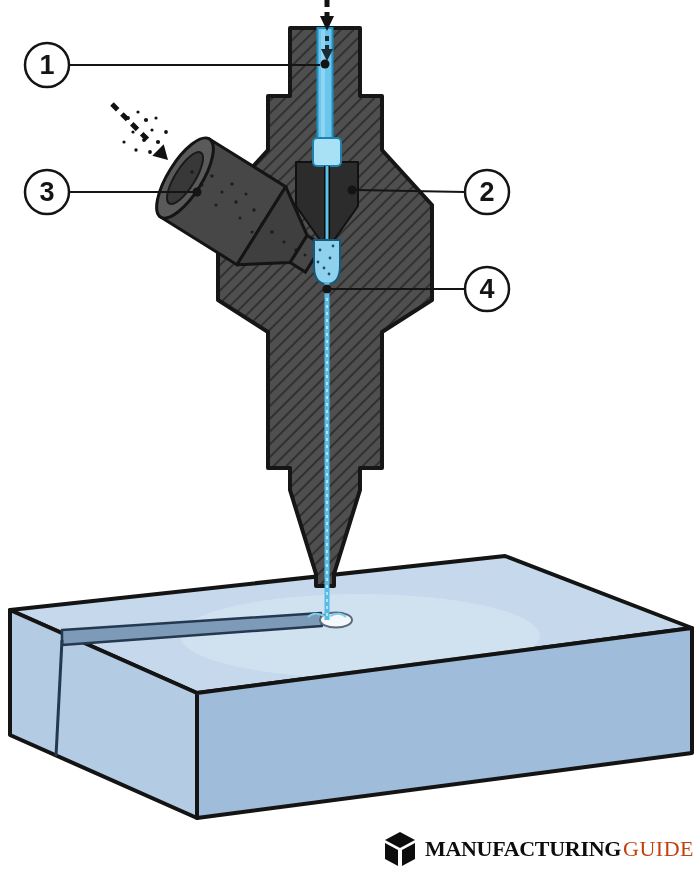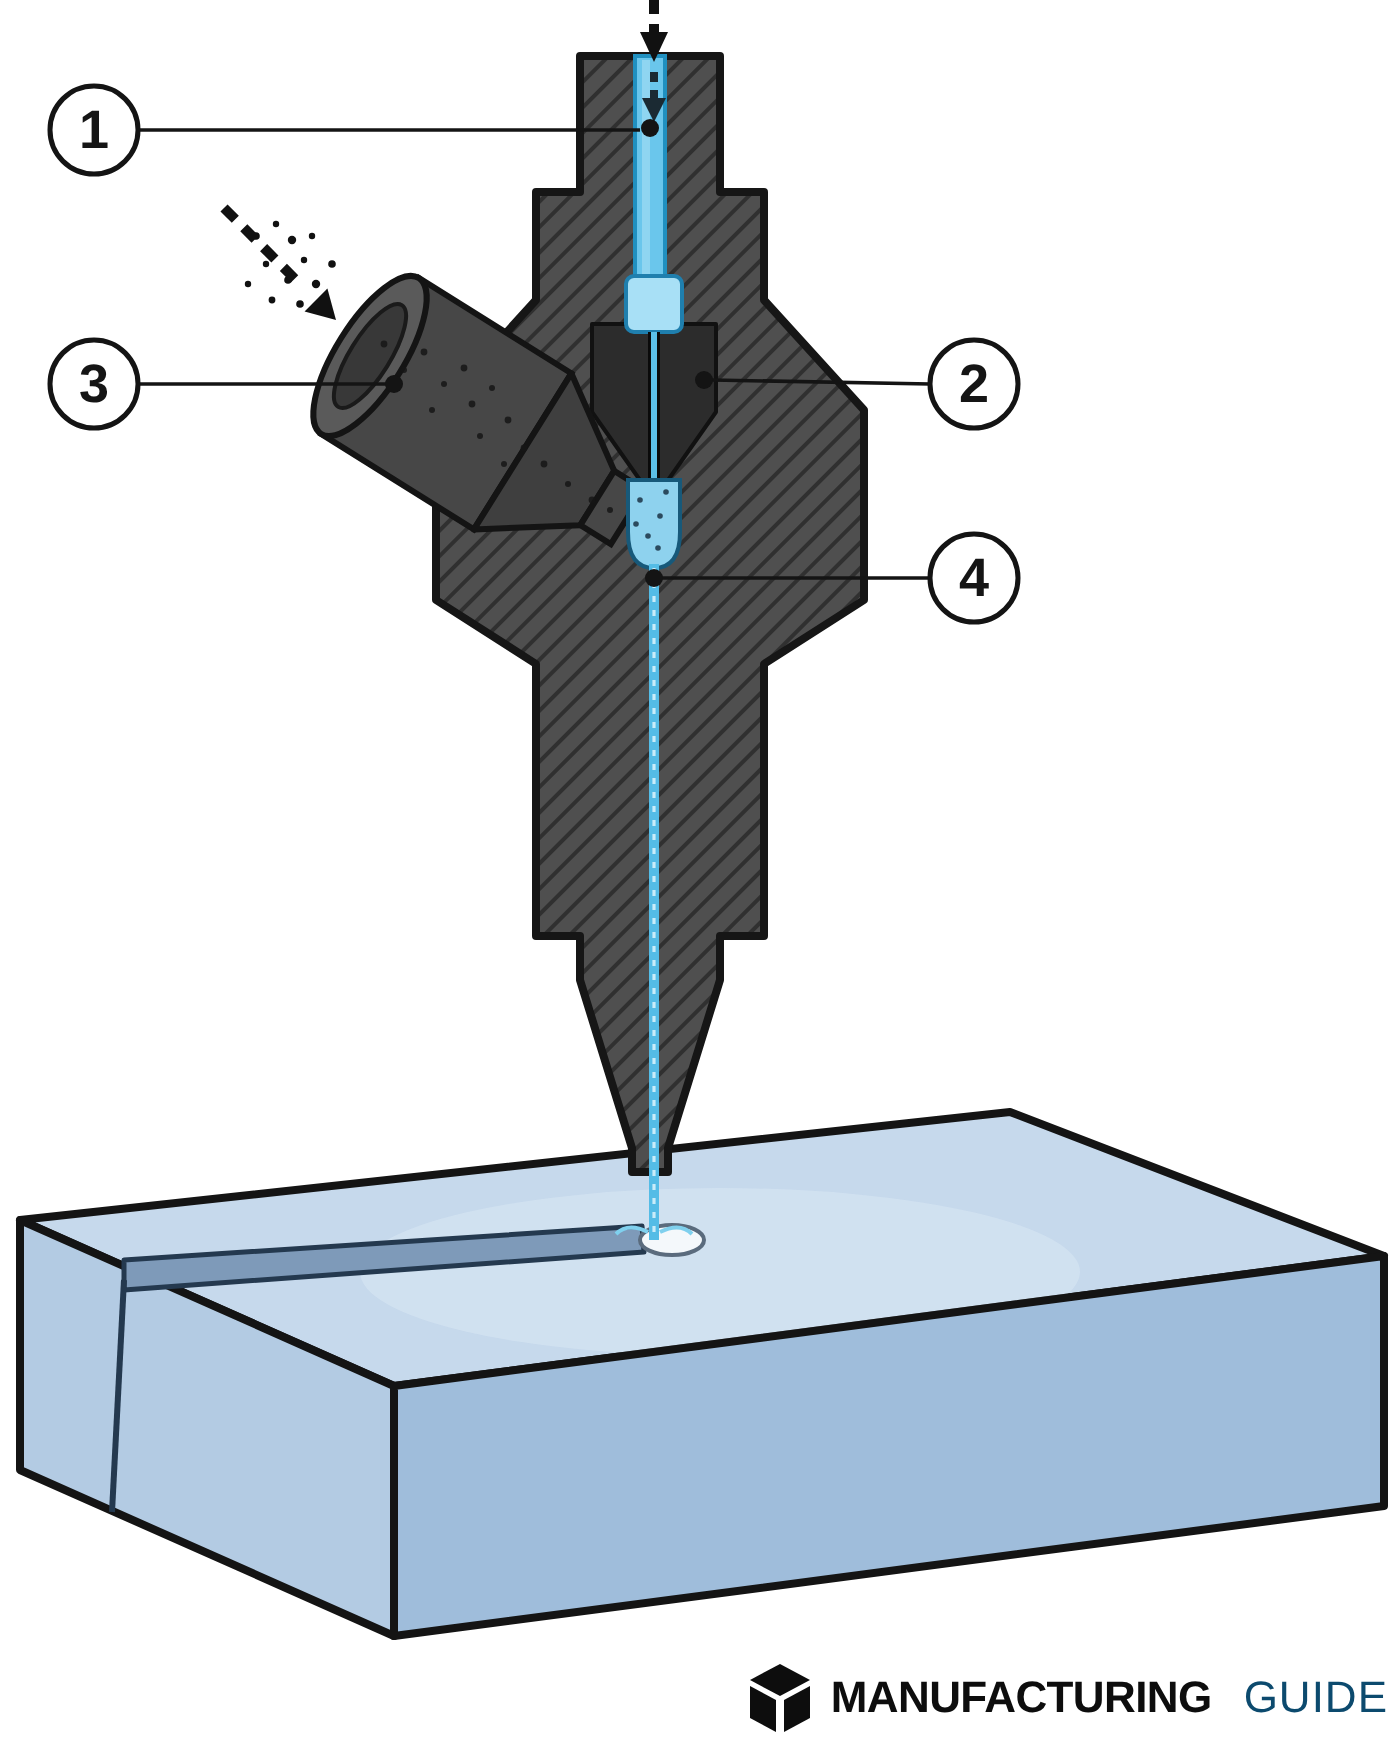--- a/index.html
+++ b/index.html
@@ -1,23 +1,23 @@
 <!DOCTYPE html>
 <html><head>
 <meta charset="utf-8">
 <style>
   html,body{margin:0;padding:0;background:#ffffff;}
   .page{position:relative;width:700px;height:880px;background:#ffffff;overflow:hidden;
         font-family:"Liberation Sans",sans-serif;}
   .diagram-svg{position:absolute;left:0;top:0;}
   .callout-text{font-family:"Liberation Sans",sans-serif;font-size:27px;font-weight:700;fill:#151515;}
   .logo{position:absolute;right:6px;bottom:12px;display:flex;align-items:center;gap:7px;}
-  .logo-text{display:flex;align-items:flex-start;}
+  .logo-text{display:flex;align-items:flex-start;font-family:Liberation Serif, serif;}
   .logo-bold{font-size:22px;font-weight:700;letter-spacing:-0.3px;color:#0d0d0d;}
-  .logo-light{font-size:22px;font-weight:400;letter-spacing:0.5px;color:#0c4a6e;margin-left:16px;}
+  .logo-light{font-size:22px;font-weight:400;letter-spacing:0.5px;color:#c2410c;margin-left:2px;}
 </style>
 </head>
 <body>
 
 <div class="page">
 
   <svg class="diagram-svg" width="700" height="880" viewBox="0 0 700 880">
 
     <defs>
       <pattern id="hatch" width="9" height="9" patternUnits="userSpaceOnUse" patternTransform="rotate(45)">

